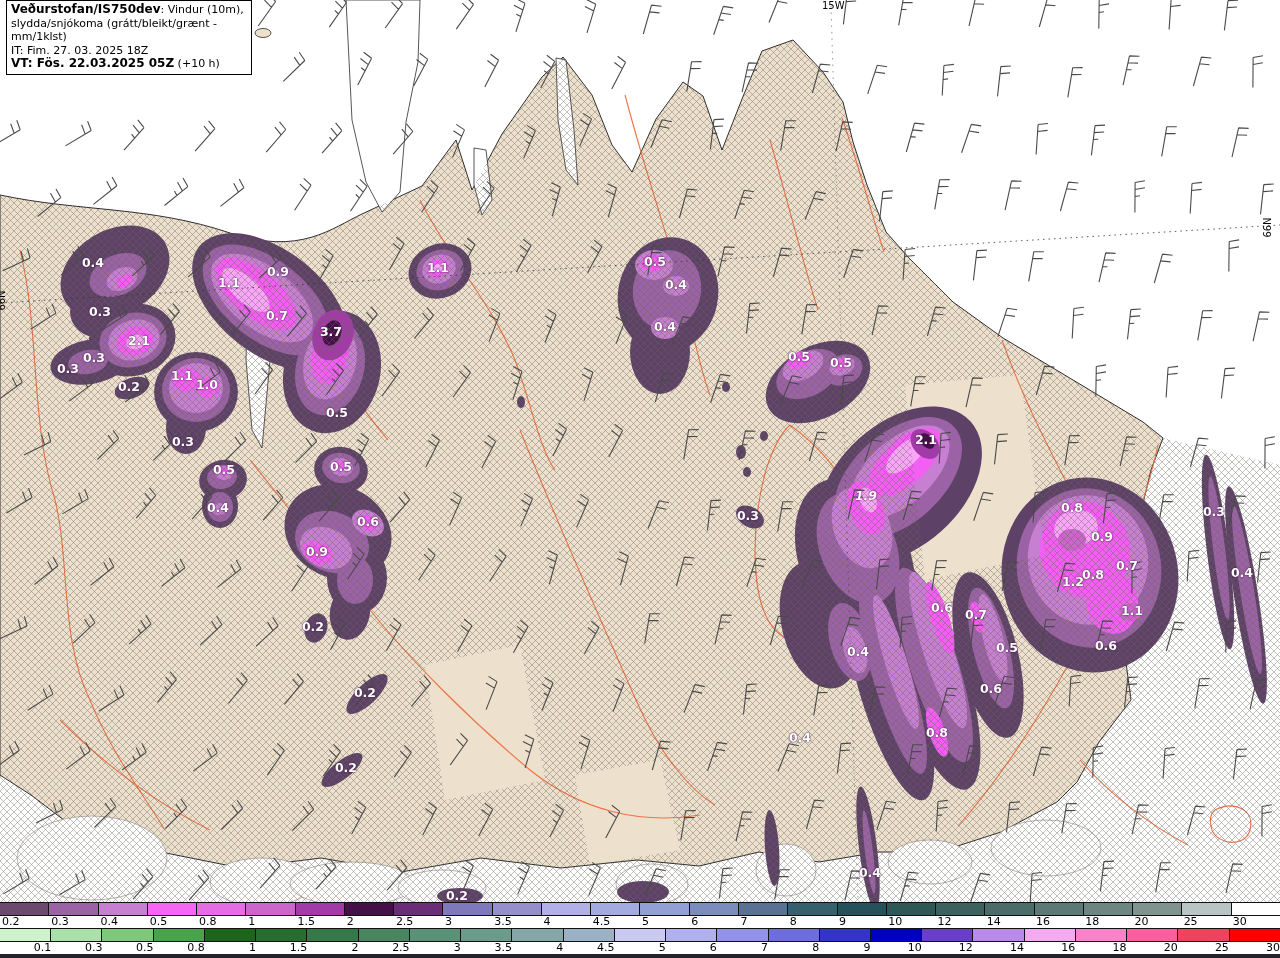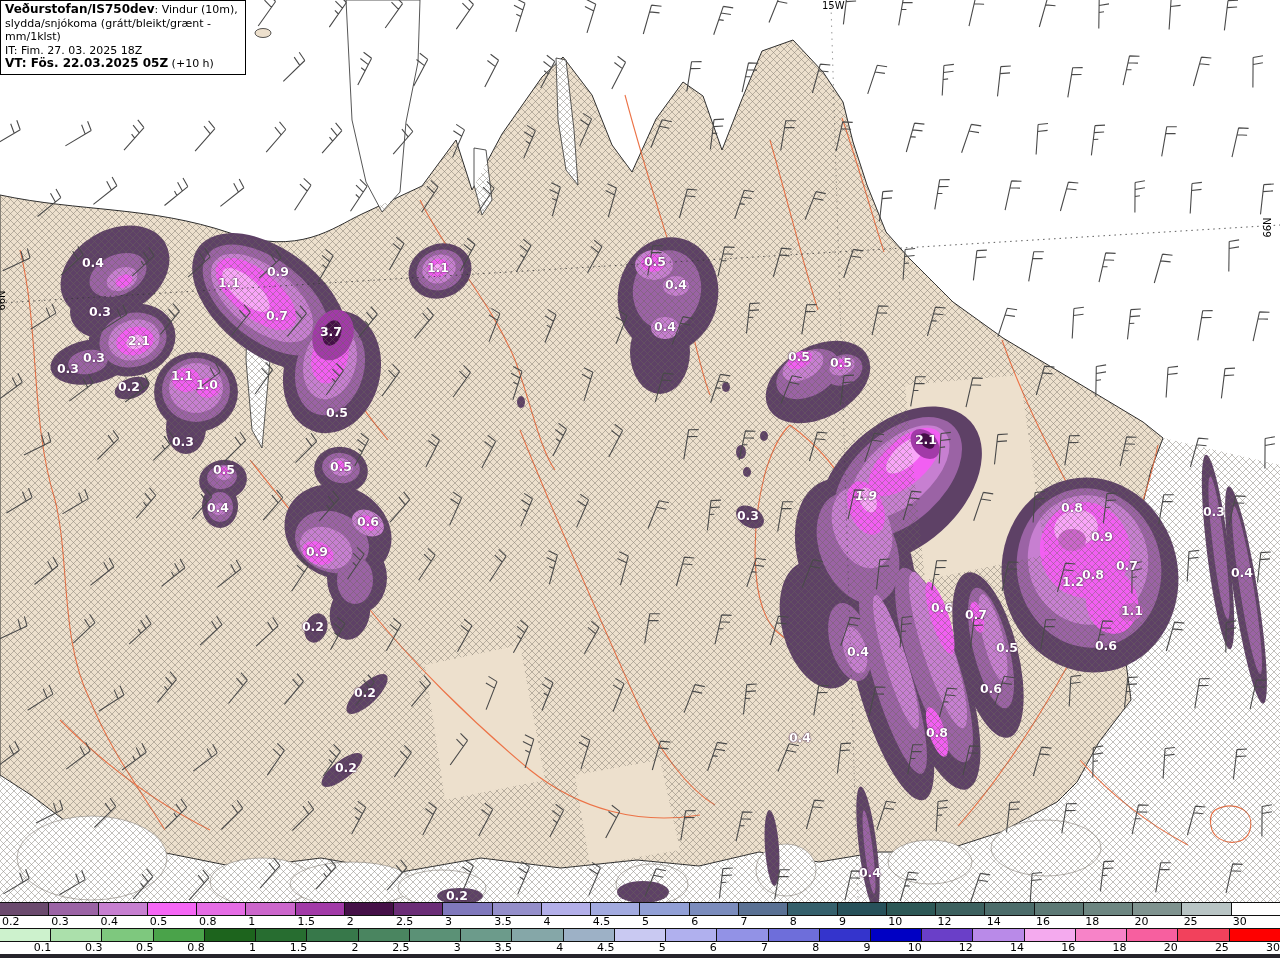--- a/index.html
+++ b/index.html
@@ -4,21 +4,21 @@
 <style>
   html,body{margin:0;padding:0;background:#888;}
   .wrap{position:relative;width:1280px;height:958px;background:#fff;overflow:hidden;
         font-family:"DejaVu Sans","Liberation Sans",sans-serif;}
   .map{position:absolute;left:0;top:0;width:1280px;height:902px;}
   .map svg{display:block;}
   #plabels{position:absolute;left:0;top:0;width:1280px;height:902px;pointer-events:none;}
   .plabel{position:absolute;transform:translate(-50%,-55%);color:#fff;font-weight:bold;
           font-size:12.5px;text-shadow:0 0 2px rgba(70,25,75,.95),0 0 1px rgba(70,25,75,.9);
           white-space:nowrap;}
-  .titlebox{position:absolute;left:0;top:0;width:236px;background:#fff;border:1px solid #000;
+  .titlebox{position:absolute;left:6px;top:0;width:236px;background:#fff;border:1px solid #000;
             padding:2px 4px 3px 4px;font-size:11px;line-height:13.5px;color:#000;z-index:5;}
   .titlebox b{font-size:12px;}
   .lon{position:absolute;left:822px;top:0px;font-size:10px;color:#000;z-index:4;}
   .latL{position:absolute;left:-9px;top:295px;font-size:10px;color:#000;transform:rotate(-90deg);z-index:4;}
   .latR{position:absolute;left:1257px;top:222px;font-size:10px;color:#000;transform:rotate(-90deg);z-index:4;}
   .legend{position:absolute;left:0;width:1280px;}
   .bar{display:flex;height:14px;border-top:1px solid #111;border-bottom:1px solid #111;box-sizing:border-box;}
   .bar .cell{flex:1;border-right:1px solid #111;box-sizing:border-box;}
   .bar .cell:last-child{border-right:none;}
   .lblrow{display:flex;height:12px;background:#fff;}

